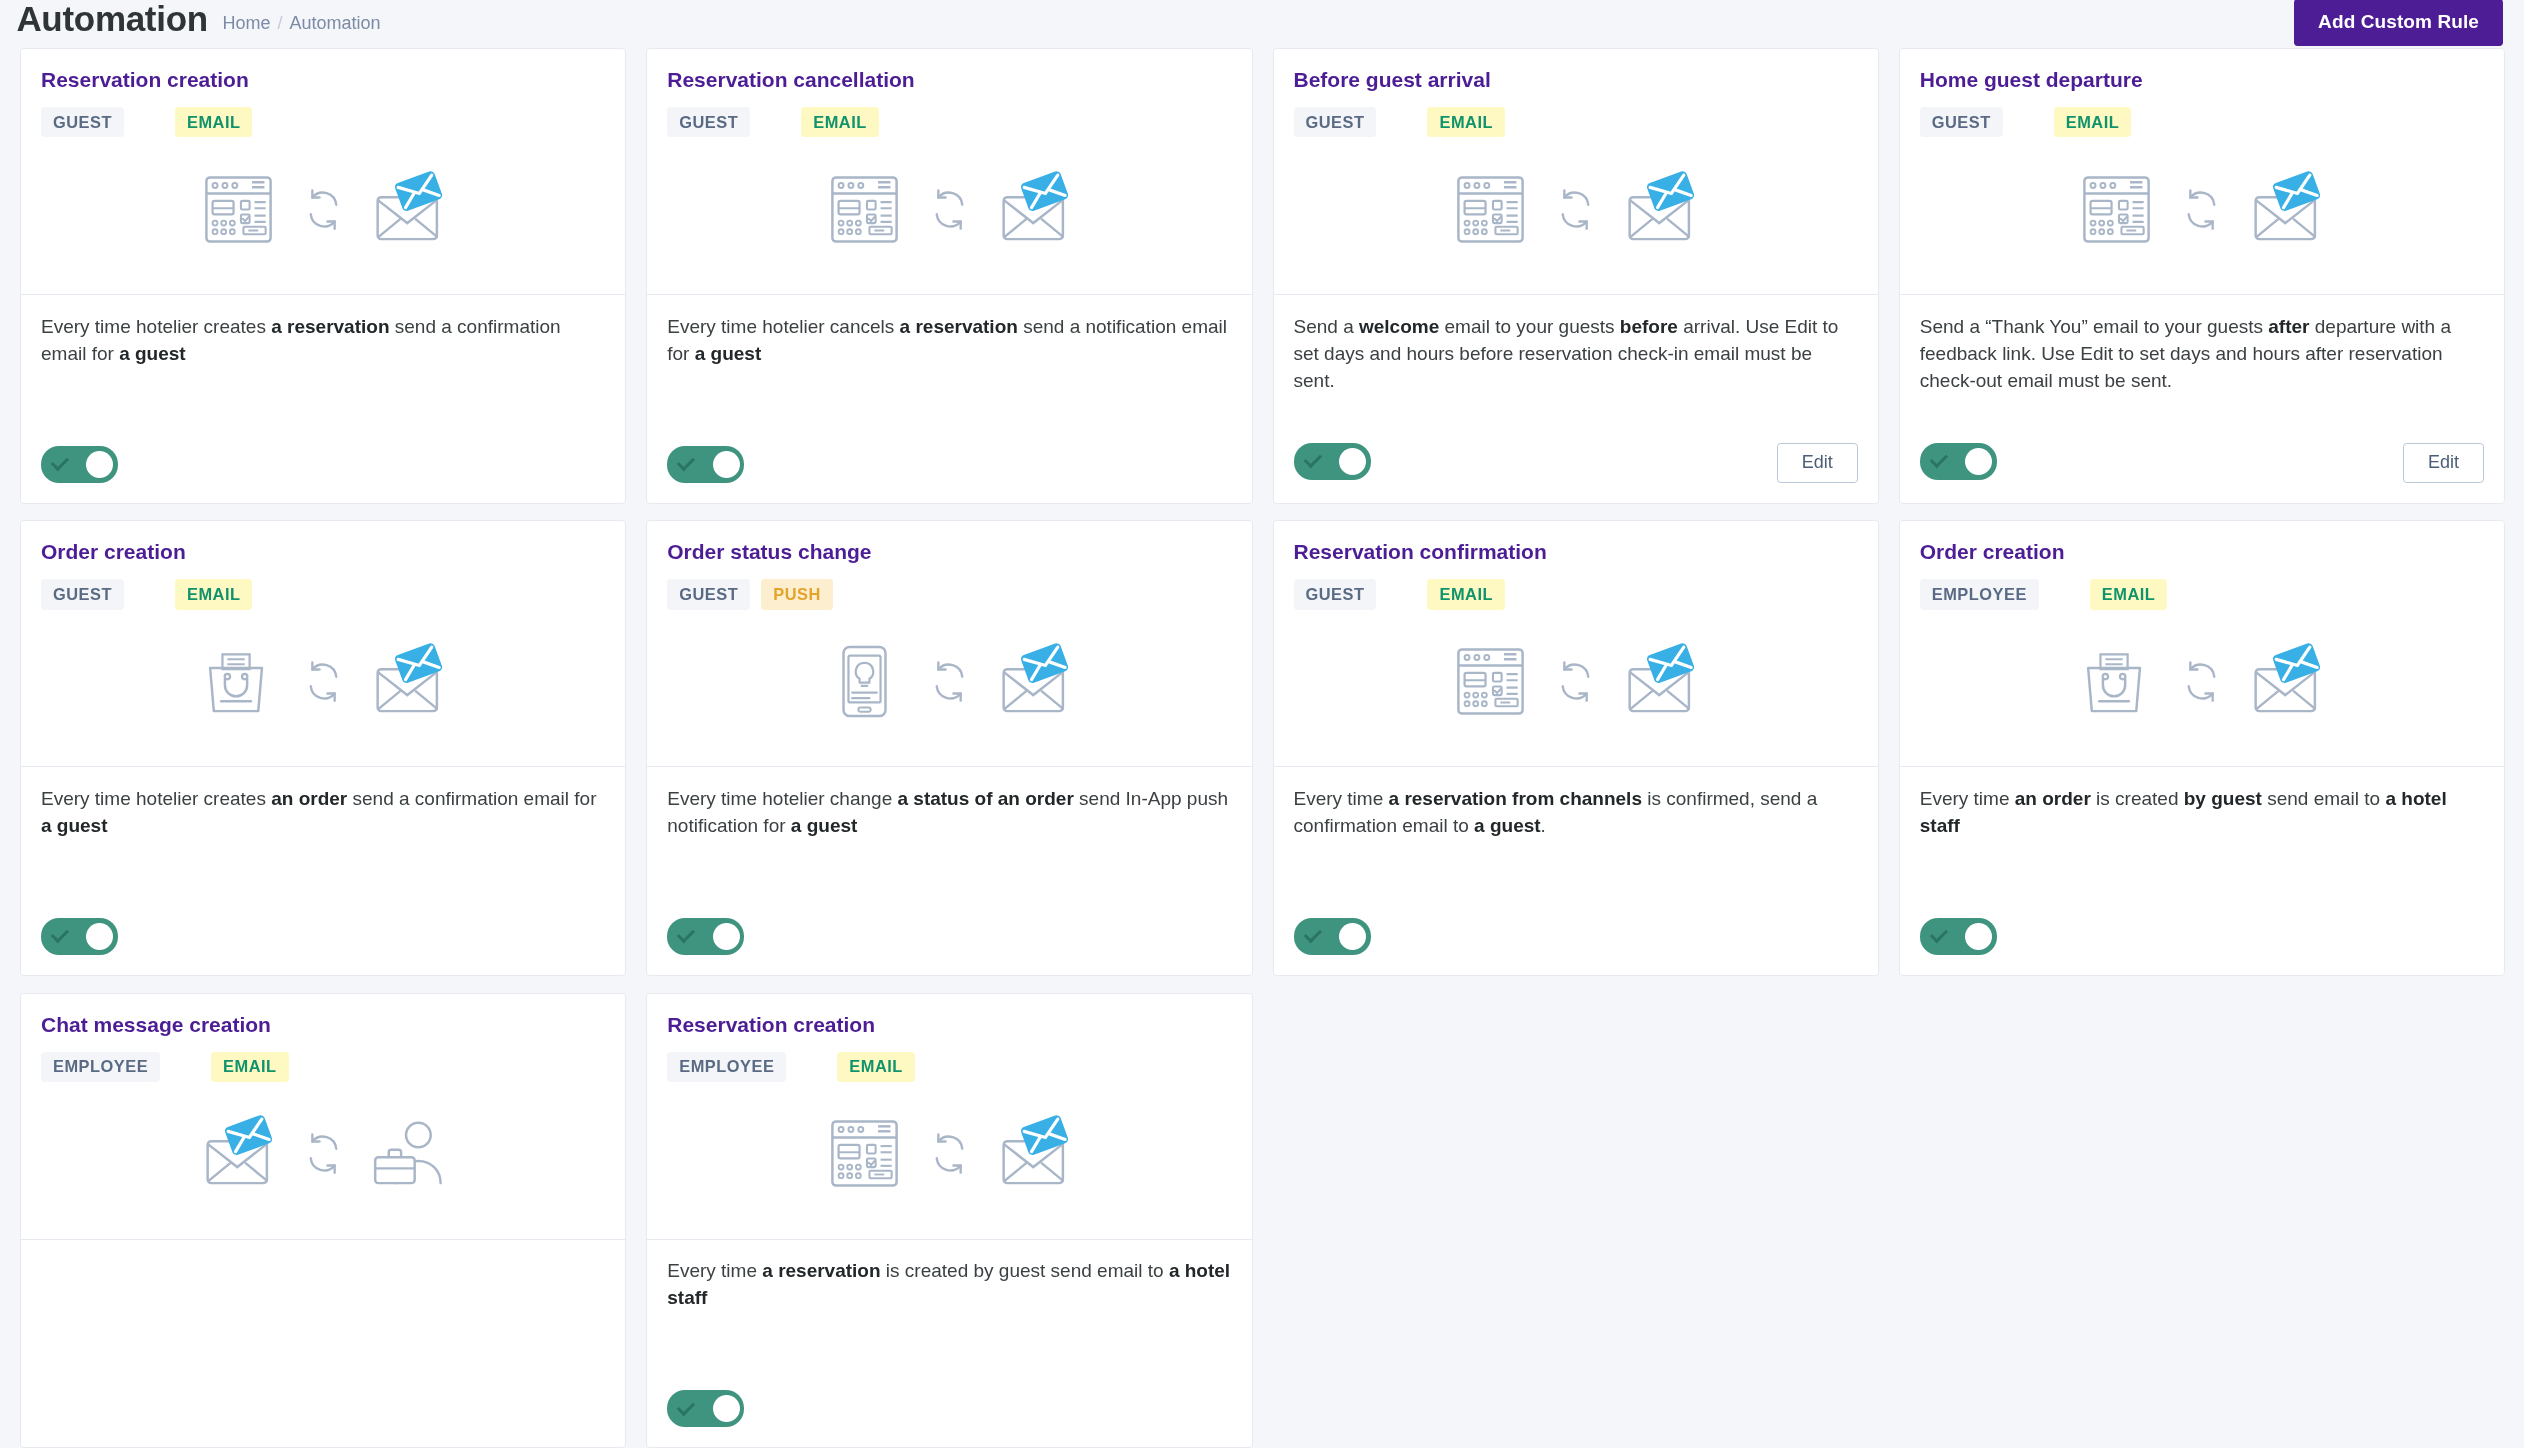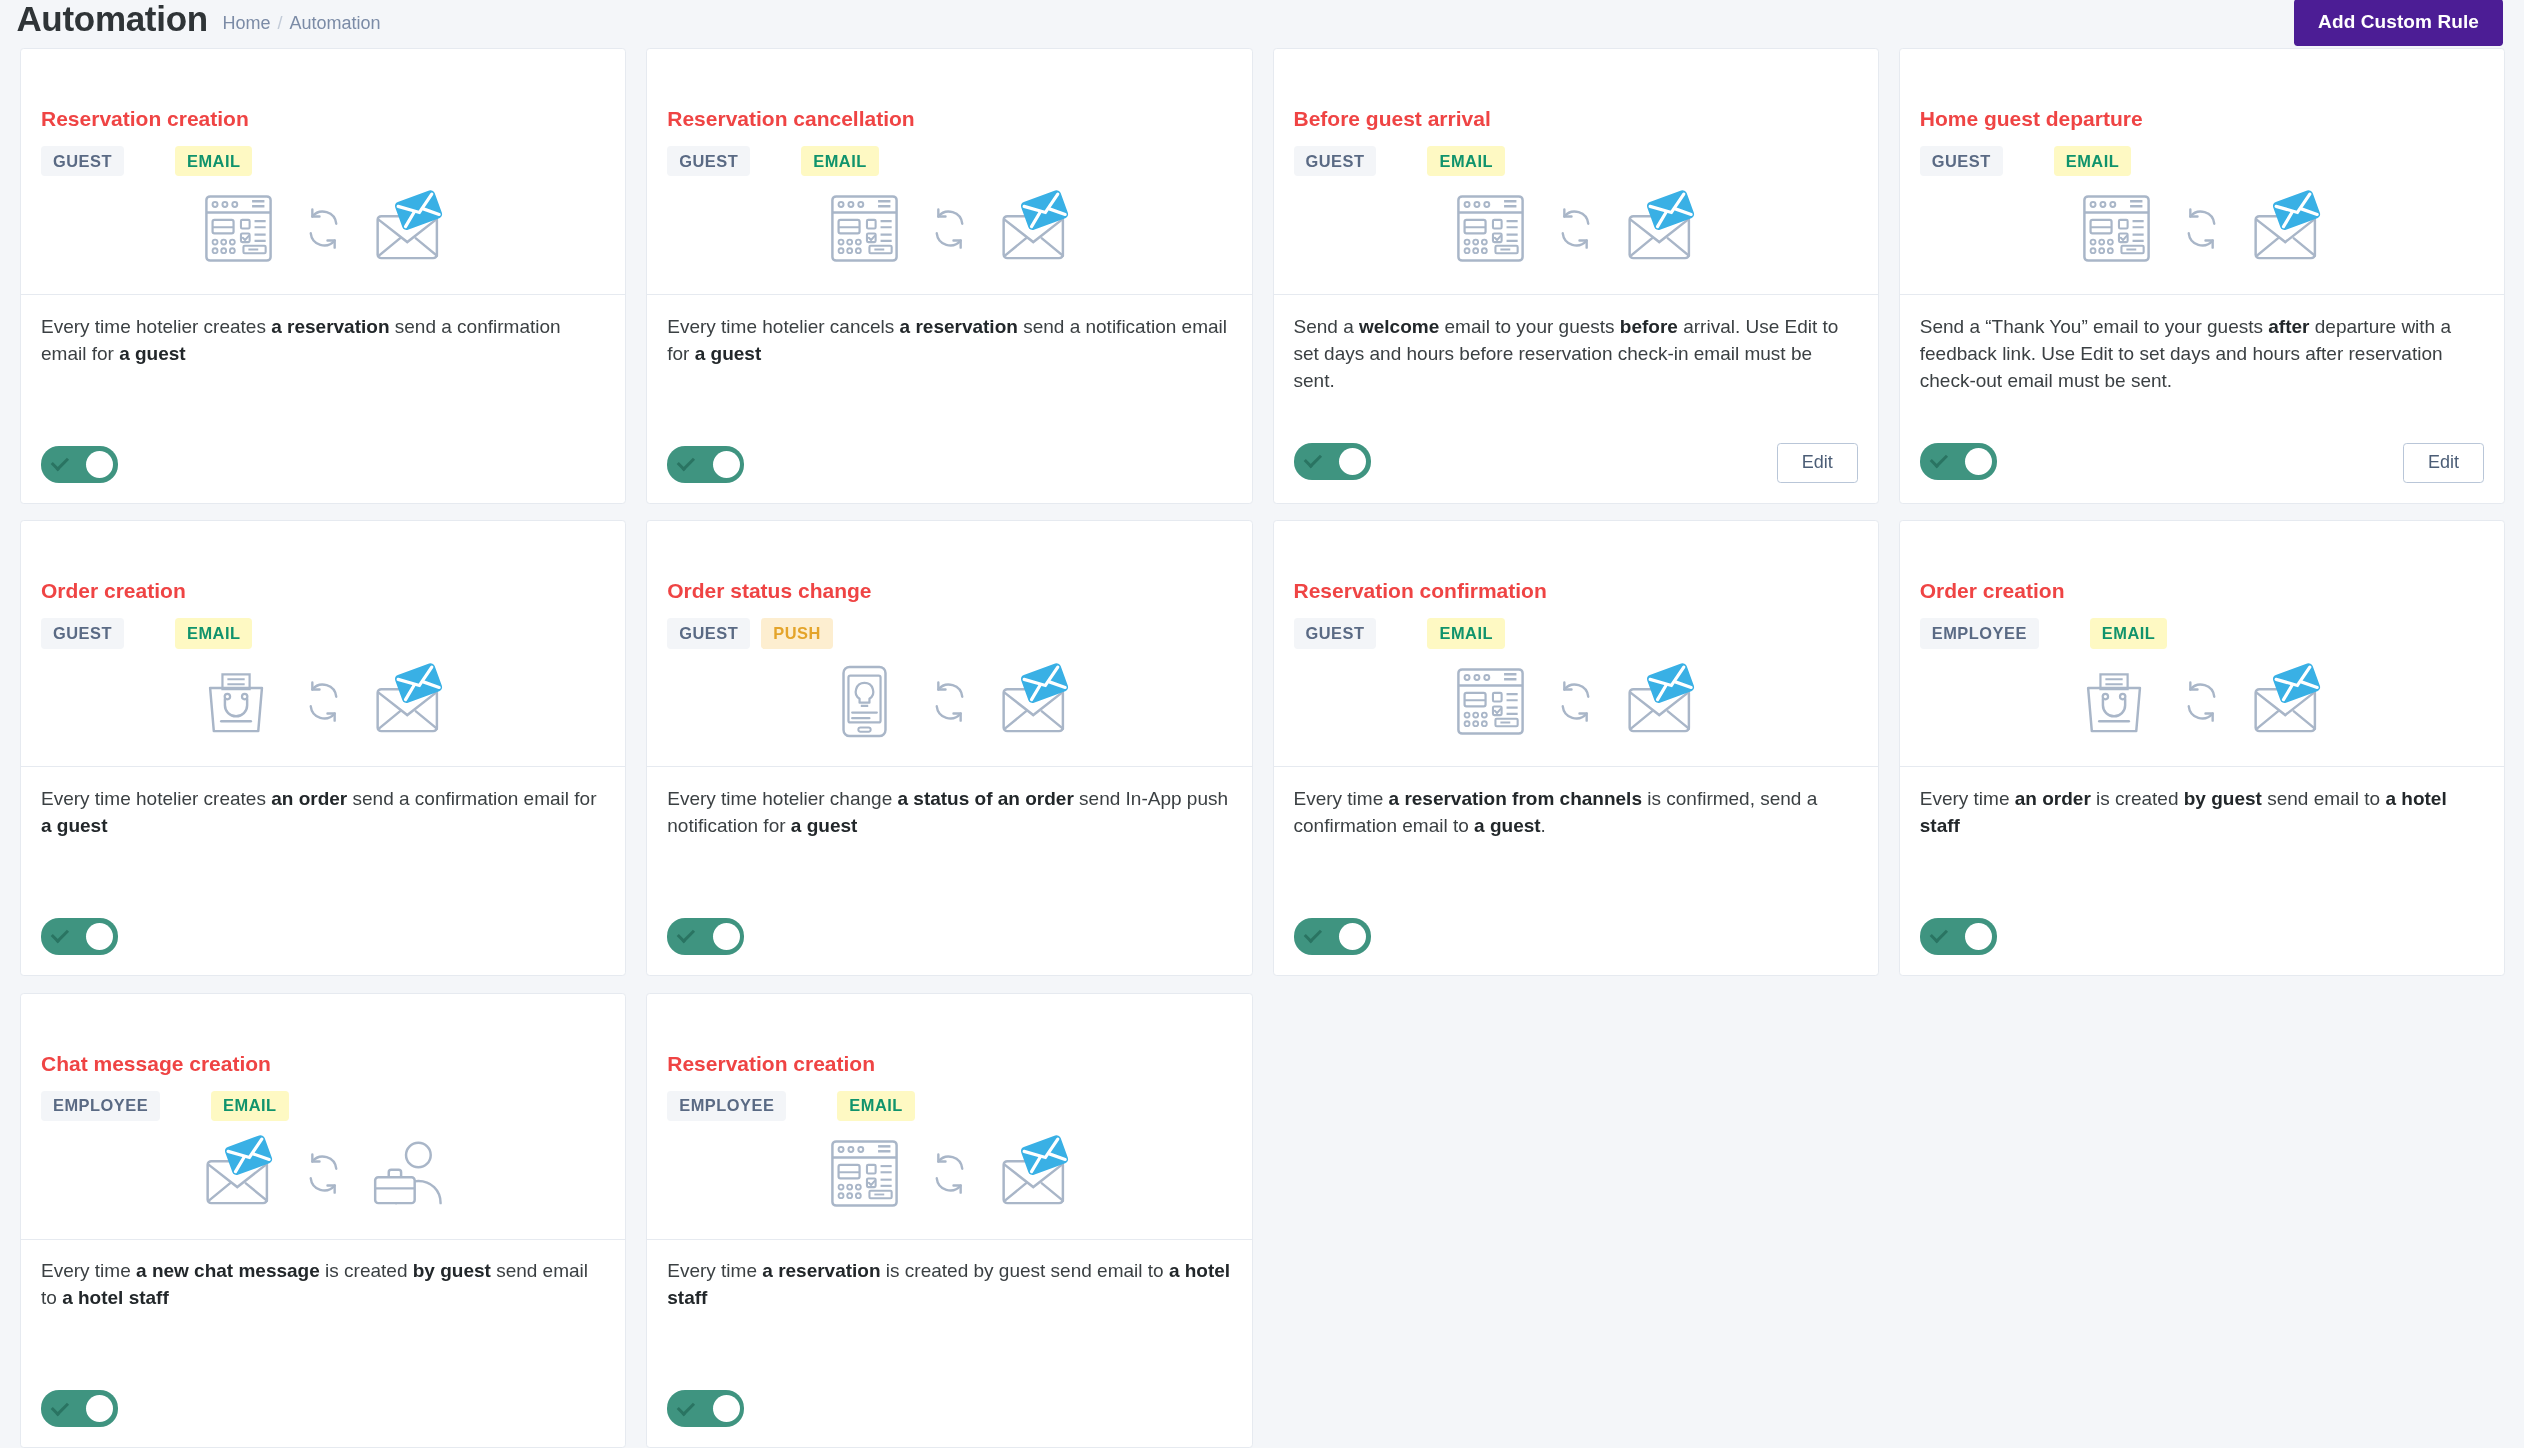--- a/index.html
+++ b/index.html
@@ -76,23 +76,22 @@
   .card-top {
     padding: 18px 20px 0 20px;
     height: 245px;
     display: flex;
     flex-direction: column;
   }
 
   .card-title {
     font-size: 21px;
     font-weight: 700;
-    color: #ef4444;
+    color: #4c1d95;
     line-height: 25.6px;
-    margin-top: 39px;
   }
 
   .badges { display: flex; gap: 11px; margin-top: 14.6px; }
   .badge {
     font-size: 16.4px;
     font-weight: 700;
     letter-spacing: 0.5px;
     padding: 6.4px 12px 7.3px 12px;
     border-radius: 3.7px;
     line-height: 1;
@@ -737,30 +736,20 @@
     <circle cx="40" cy="17" r="10" stroke="#a9b6c8" stroke-width="2"></circle>
     <path d="M22 56c0-10.5 8-18 18-18s18 7.5 18 18" stroke="#a9b6c8" stroke-width="2" stroke-linecap="round"></path>
     <rect x="5" y="35" width="32" height="21" rx="2.5" fill="#ffffff" stroke="#a9b6c8" stroke-width="2"></rect>
     <path d="M16 35v-4a2 2 0 0 1 2-2h6a2 2 0 0 1 2 2v4" stroke="#a9b6c8" stroke-width="2"></path>
     <line x1="5" y1="44" x2="37" y2="44" stroke="#a9b6c8" stroke-width="1.8"></line>
   </svg>
           </span>
         </div>
     </div>
     <div class="card-divider"></div>
-    <div class="card-bottom">
-      <div class="card-desc">Every time <b>a new chat message</b> is created <b>by guest</b> send email to <b>a hotel staff</b></div>
-      <div class="card-actions">
-        <div class="toggle" role="switch">
-          <span class="tick"></span>
-          <span class="knob"></span>
-        </div>
-        <span class="spacer-cell"></span>
-      </div>
-    </div>
     </div>
     <div class="rule-card">
     <div class="card-top">
       <div class="card-title">Reservation creation</div>
       <div class="badges">
           <span class="badge actor">EMPLOYEE</span>
           <span class="badge email">EMAIL</span>
         </div>
       <div class="icon-row">
           <span class="icon-slot">

